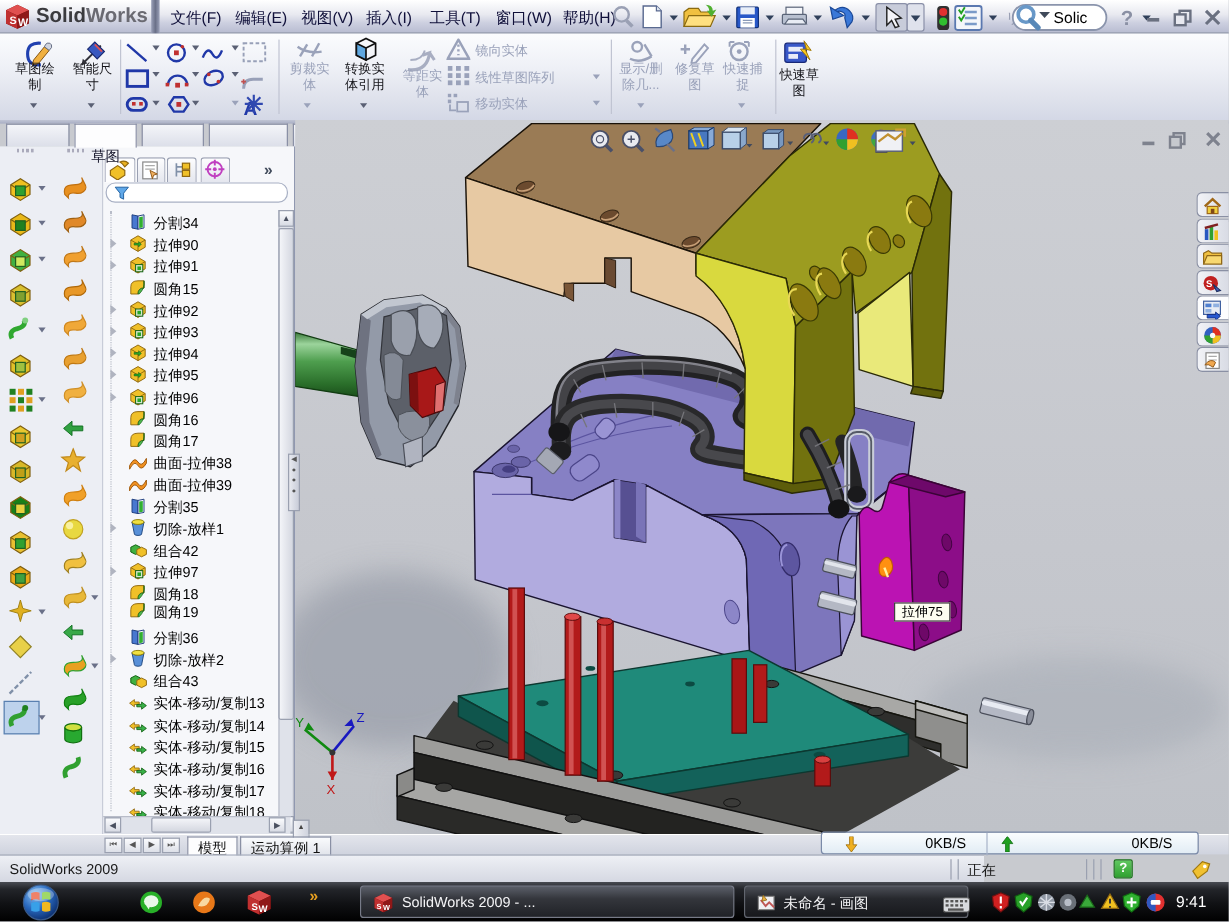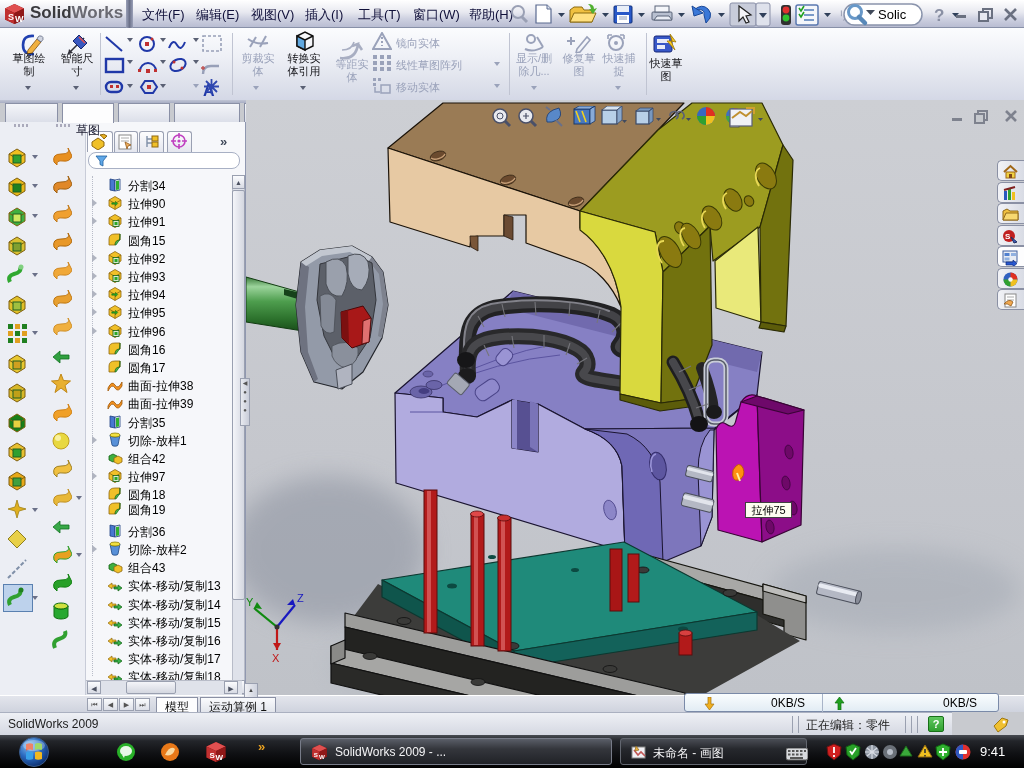--- a/index.html
+++ b/index.html
@@ -34,21 +34,21 @@
 .fmtab{position:absolute;top:9px;height:21px;background:linear-gradient(#fdfdfe,#e4e6ee);border:1px solid #9aa0b2;border-bottom:none;border-radius:3px 3px 0 0;}
 #filterbox{position:absolute;left:2px;top:30px;width:152px;height:17px;background:#fff;border:1px solid #a8b0c4;border-radius:8px;}
 .trow{position:absolute;left:0;height:18px;font-size:12px;color:#000;white-space:nowrap;}
 .trow .txt{position:absolute;left:42px;top:2px;}
 .exp{position:absolute;left:6px;top:5px;width:0;height:0;border-top:4px solid transparent;border-bottom:4px solid transparent;border-left:5px solid #b0b4c0;}
 .ticon{position:absolute;left:21px;top:1px;width:16px;height:16px;}
 
 #viewport{position:absolute;left:246px;top:100px;width:778px;height:595px;background:linear-gradient(#cdcfd4,#c5c7cd 60%,#bfc2c8);}
 
 #motionrow{position:absolute;left:0;top:695px;width:1024px;height:17px;background:linear-gradient(#e3e5ec,#cfd3de);border-top:1px solid #fff;}
-#statusbar{position:absolute;left:0;top:712px;width:952px;height:23px;background:linear-gradient(#eef0f5,#d5d8e2);border-top:1px solid #aab0c0;font-size:12px;color:#1a1a1a;}
+#statusbar{position:absolute;left:0;top:712px;width:820px;height:23px;background:linear-gradient(#eef0f5,#d5d8e2);border-top:1px solid #aab0c0;font-size:12px;color:#1a1a1a;}
 #taskbar{position:absolute;left:0;top:735px;width:1024px;height:33px;background:linear-gradient(#484b52,#23252a 18%,#101114 55%,#000);}
 .mtab{position:absolute;top:1px;height:16px;font-size:12px;color:#111;background:linear-gradient(#fafbfd,#e0e3ea);border:1px solid #8a90a4;border-bottom:none;padding:1px 8px 0 8px;}
 </style></head>
 <body>
 <div id="titlebar">
  <svg id="logo" viewBox="0 0 21 22">
   <polygon points="10.5,1 20,5.5 20,16.5 10.5,21 1,16.5 1,5.5" fill="#7a1010"></polygon>
   <polygon points="10.5,1 20,5.5 10.5,10 1,5.5" fill="#e05050"></polygon>
   <polygon points="1,5.5 10.5,10 10.5,21 1,16.5" fill="#c03030"></polygon>
   <polygon points="20,5.5 10.5,10 10.5,21 20,16.5" fill="#901818"></polygon>

